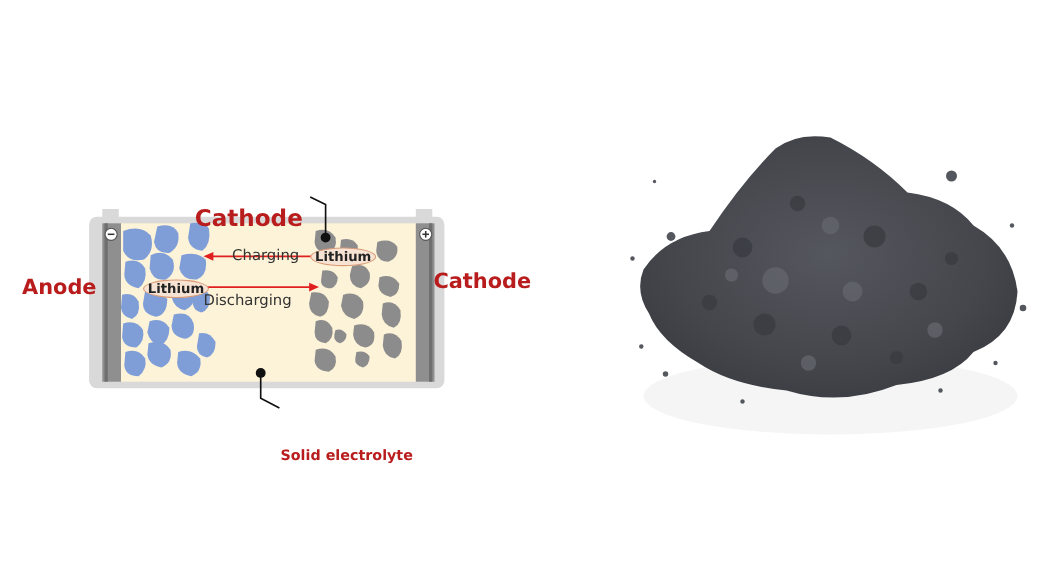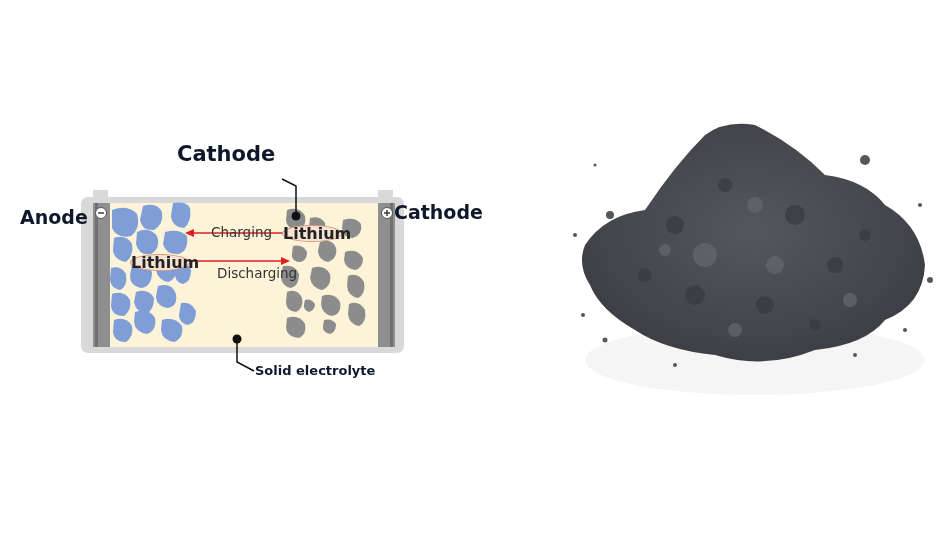--- a/index.html
+++ b/index.html
@@ -1,27 +1,27 @@
 <!DOCTYPE html>
 <html><head>
 <meta charset="utf-8">
 <style>
   html, body { margin: 0; padding: 0; background: #ffffff; }
   body { width: 948px; height: 533px; position: relative; overflow: hidden; font-family: "DejaVu Sans", sans-serif; }
   .abs { position: absolute; }
   .diagram { position: absolute; left: 0; top: 0; width: 480px; height: 533px; }
-  .label-bold { font-weight: bold; color: #0f172a; white-space: nowrap; }
+  .label-bold { font-weight: bold; color: #b91c1c; white-space: nowrap; margin-top: 44px; }
   .lbl-anode { left: 20px; top: 206px; font-size: 19px; }
   .lbl-cathode { left: 394px; top: 201px; font-size: 19px; }
   .lbl-cathmat { left: 177px; top: 141px; font-size: 21px; line-height: 26px; }
   .lbl-electrolyte { left: 255px; top: 363px; font-size: 13px; }
   .lbl-flow { font-size: 13.5px; color: #333; white-space: nowrap; }
   .lbl-charging { left: 211px; top: 224px; }
-  .lbl-discharging { left: 217px; top: 265px; text-align: center; }
-  .pill { position: absolute; width: 58px; height: 15px; border-radius: 50%; background: #f7e3d3; border: 1px solid #d99a78; font-size: 16px; font-weight: bold; color: #222; text-align: center; line-height: 15px; }
+  .lbl-discharging { left: 185px; top: 265px; text-align: center; }
+  .pill { position: absolute; width: 58px; height: 15px; border-radius: 50%; background: #f7e3d3; border: 1px solid #d99a78; font-size: 12px; font-weight: bold; color: #222; text-align: center; line-height: 15px; }
   .pill-top { left: 282px; top: 225px; }
   .pill-bot { left: 130px; top: 254px; }
   .photo { position: absolute; left: 565px; top: 105px; width: 375px; height: 310px; }
 </style>
 </head>
 <body>
 
 <div class="diagram">
   <svg class="abs" style="left:0;top:0" width="480" height="533">
 

